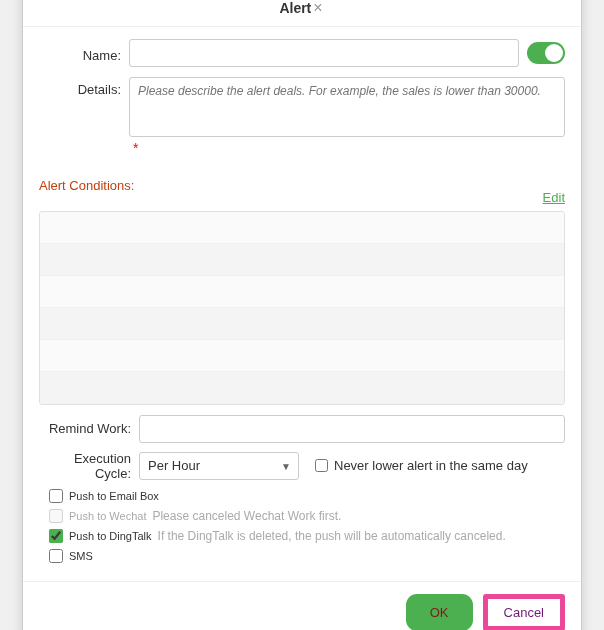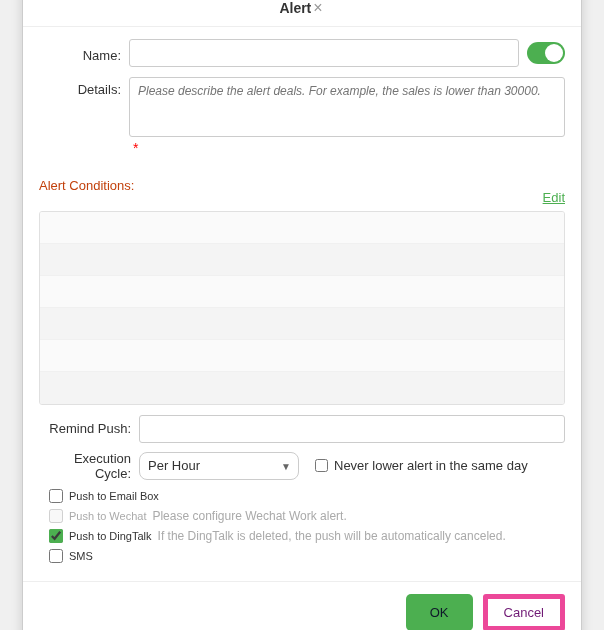--- a/index.html
+++ b/index.html
@@ -183,21 +183,21 @@
       text-align: right;
     }
     .cycle-select-wrap {
       position: relative;
       width: 160px;
     }
     .cycle-select {
       width: 100%;
       height: 28px;
       border: 1px solid #ccc;
-      border-radius: 8px;
+      border-radius: 3px;
       padding: 0 28px 0 8px;
       font-size: 13px;
       color: #333;
       appearance: none;
       background: #fff;
       cursor: pointer;
       outline: none;
     }
     .select-arrow {
       position: absolute;
@@ -262,23 +262,23 @@
     
     .dialog-footer {
       display: flex;
       justify-content: flex-end;
       gap: 10px;
       padding: 12px 16px;
       border-top: 1px solid #eee;
     }
     .btn-ok {
       background: #4CAF50;
-      color: #0f172a;
+      color: #7f1d1d;
       border: none;
-      border-radius: 5px;
+      border-radius: 11px;
       padding: 6px 24px;
       font-size: 13px;
       cursor: pointer;
     }
     .btn-cancel {
       background: #fff;
       color: #701a75;
       border: 5px solid #ec4899;
       border-radius: 3px;
       padding: 6px 16px;
@@ -358,21 +358,21 @@
       </div>
       <div class="conditions-row">
         <div class="conditions-cell"></div>
         <div class="conditions-cell"></div>
         <div class="conditions-cell"></div>
         <div class="conditions-cell"></div>
       </div>
     </div>
 
     <div class="remind-row">
-      <div class="remind-label">Remind Push:</div>
+      <div class="remind-label">Remind Work:</div>
       <input type="text" style="flex: 1 1 0%; height: 28px;">
     </div>
 
     <div class="cycle-row">
       <div class="cycle-label">Execution Cycle:</div>
       <div class="cycle-select-wrap">
         <select class="cycle-select">
           <option>Per Hour</option>
           <option>Per Day</option>
           <option>Per Week</option>
@@ -386,21 +386,21 @@
     </div>
 
     <div class="checkbox-row">
       <input type="checkbox" id="push-email" style="">
       <label class="checkbox-label" for="push-email">Push to Email Box</label>
     </div>
 
     <div class="checkbox-row disabled">
       <input type="checkbox" id="push-wechat" disabled="" style="">
       <label class="checkbox-label" for="push-wechat" style="color:#aaa;">Push to Wechat</label>
-      <span class="checkbox-note">Please configure Wechat Work alert.</span>
+      <span class="checkbox-note">Please canceled Wechat Work first.</span>
     </div>
 
     <div class="checkbox-row">
       <input type="checkbox" id="push-dingtalk" checked="" style="">
       <label class="checkbox-label" for="push-dingtalk">Push to DingTalk</label>
       <span class="checkbox-note">If the DingTalk is deleted, the push will be automatically canceled.</span>
     </div>
 
     <div class="checkbox-row">
       <input type="checkbox" id="sms" style="">

